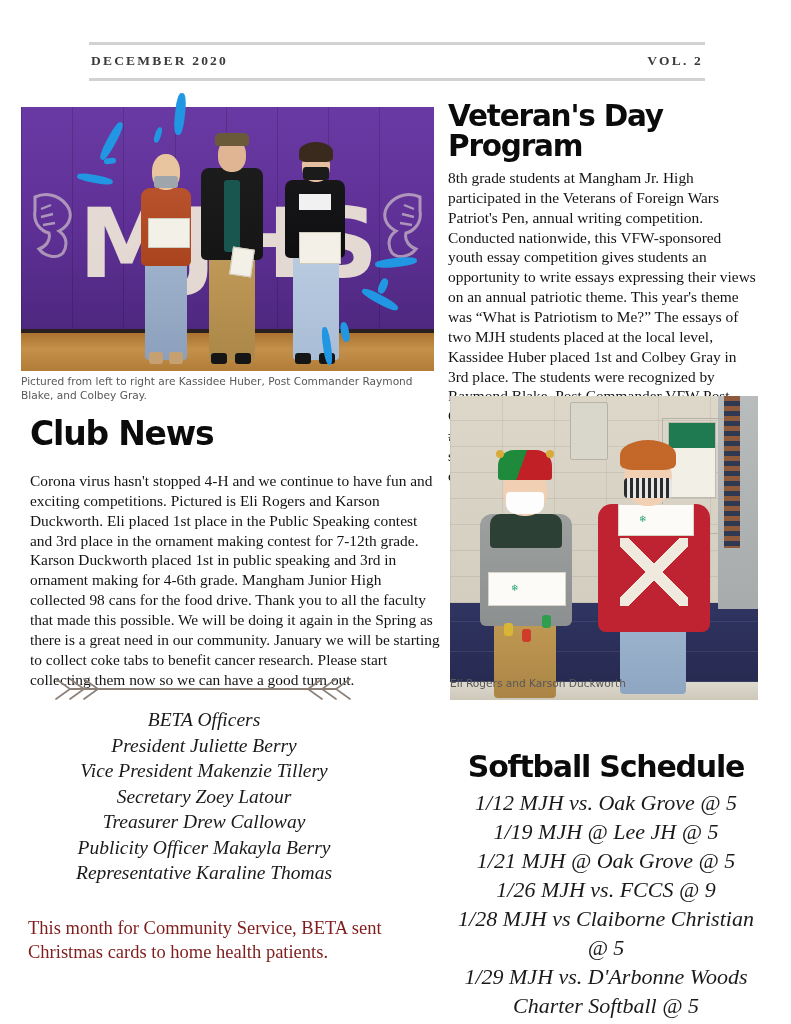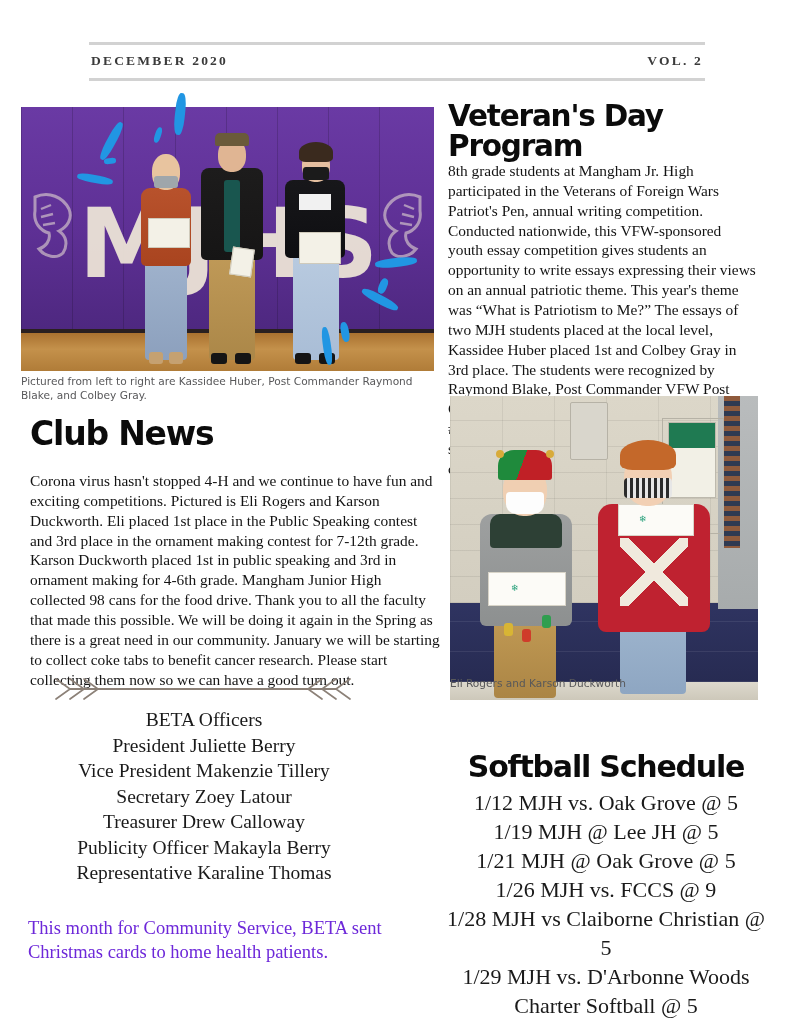--- a/index.html
+++ b/index.html
@@ -214,20 +214,21 @@
     left: 48px;
     top: 672px;
     width: 310px;
     height: 34px;
   }
 
   
   .center-list {
     font-family: "Liberation Serif", serif;
     text-align: center;
+    font-style: italic;
   }
 </style>
 </head>
 <body>
 
 <div class="page">
 
   <div class="masthead">
     <div class="rule"></div>
     <div class="masthead-row">
@@ -314,21 +315,21 @@
   <div class="brush" style="left:379px;top:278px;width:8px;height:16px;transform:rotate(22deg);"></div>
   <div class="brush" style="left:360px;top:295px;width:40px;height:9px;transform:rotate(28deg);"></div>
   <div class="brush" style="left:341px;top:322px;width:8px;height:20px;transform:rotate(-10deg);"></div>
   <div class="brush" style="left:323px;top:327px;width:8px;height:38px;transform:rotate(-8deg);"></div>
 
   <div class="caption" style="position:absolute;left:21px;top:374px;width:413px;">
     <span>Pictured from left to right are Kassidee Huber, Post Commander Raymond Blake, and Colbey Gray.</span>
   </div>
 
   <div style="position:absolute;left:448px;top:102px;width:308px;">
-    <div class="heading" style="font-size:29.5px;">Veteran's Day Program</div>
+    <div class="heading" style="font-size:29.5px;margin-bottom:7px;">Veteran's Day Program</div>
     <div class="body-text" style="white-space:pre-line;">8th grade students at Mangham Jr. High participated in the Veterans of Foreign Wars Patriot's Pen, annual writing competition.  Conducted nationwide, this VFW-sponsored youth essay competition gives students an opportunity to write essays expressing their views on an annual patriotic theme.  This year's theme was “What is Patriotism to Me?”  The essays of two MJH students placed at the local level, Kassidee Huber placed 1st and Colbey Gray in 3rd place.  The students were recognized by Raymond Blake, Post Commander VFW Post Christian-Philips
 #3375 at the Veterans Day assembly held at the school and their essays  will now move on to the district level competition.</div>
   </div>
 
   <div style="position:absolute;left:30px;top:417px;width:410px;">
     <div class="heading" style="font-size:33px;margin-bottom:21px;">Club News</div>
     <div class="body-text">Corona virus hasn't stopped 4-H and we continue to have fun and exciting competitions.  Pictured is Eli Rogers and Karson Duckworth.  Eli placed 1st place in the Public Speaking contest and 3rd place in the ornament making contest for 7-12th grade.  Karson Duckworth placed 1st in public speaking and 3rd in ornament making for 4-6th grade.  Mangham Junior High collected 98 cans for the food drive.  Thank you to all the faculty that made this possible.  We will be doing it again in the Spring as there is a great need in our community.  January we will be starting to collect coke tabs to benefit cancer research.  Please start collecting them now so we can have a good turn out.</div>
   </div>
 
   <div class="photo2">
@@ -411,21 +412,21 @@
     <div>BETA Officers</div>
     <div>President Juliette Berry</div>
     <div>Vice President Makenzie Tillery</div>
     <div>Secretary Zoey Latour</div>
     <div>Treasurer Drew Calloway</div>
     <div>Publicity Officer Makayla Berry</div>
     <div>Representative Karaline Thomas</div>
   </div>
 
   <div style="position:absolute;left:28px;top:916px;width:370px;
-              font-family:'Liberation Serif',serif;font-size:18.5px;line-height:1.32;color:#6d28d9;">
+              font-family:'Liberation Serif',serif;font-size:18.5px;line-height:1.32;color:#7f1d1d;">
     <span>This month for Community Service, BETA sent Christmas cards to home health patients.</span>
   </div>
 
   <div style="position:absolute;left:446px;top:752px;width:320px;text-align:center;">
     <div class="heading" style="font-size:30px;margin-bottom:6px;">Softball Schedule</div>
     <div class="center-list" style="font-size:22px;line-height:1.32;">
       <div>1/12 MJH vs. Oak Grove @ 5</div>
       <div>1/19 MJH @ Lee JH @ 5</div>
       <div>1/21 MJH @ Oak Grove @ 5</div>
       <div>1/26 MJH vs. FCCS @ 9</div>

